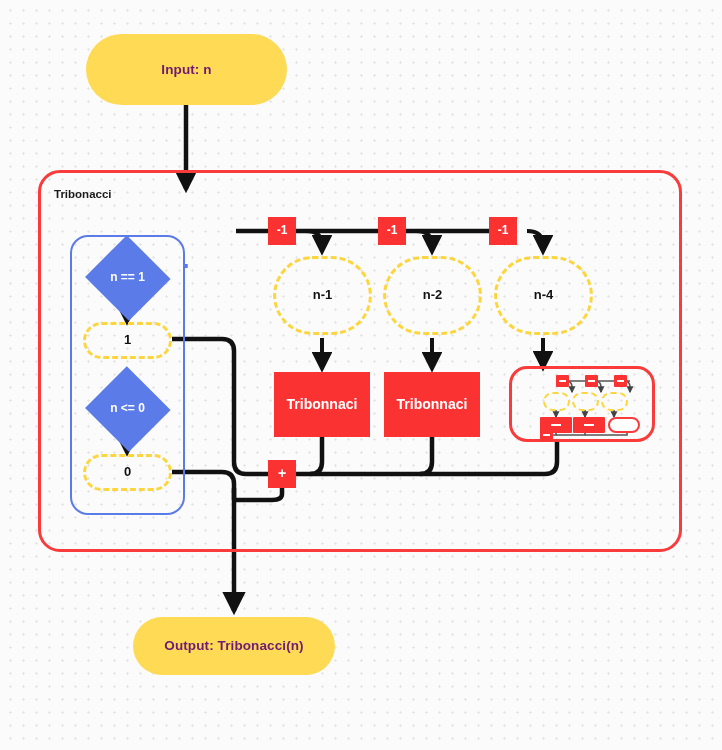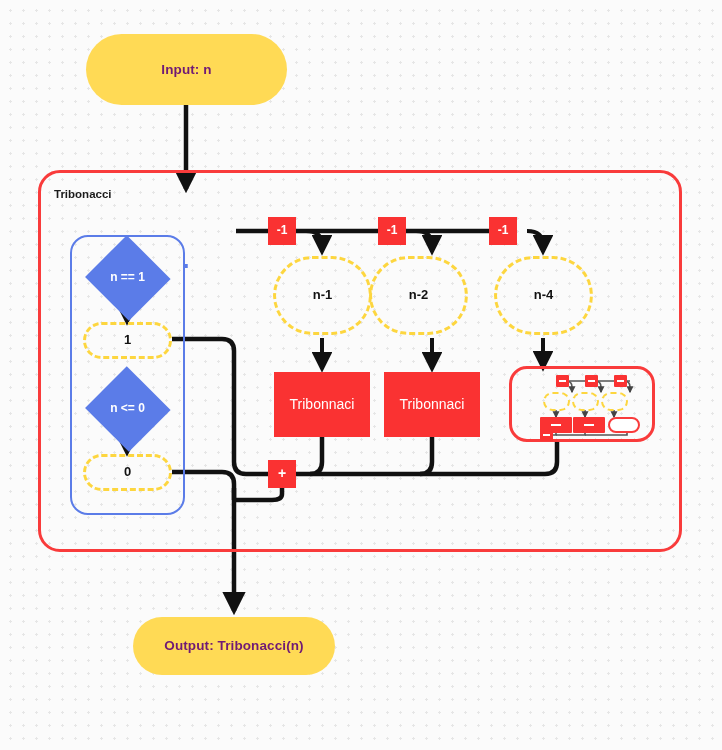--- a/index.html
+++ b/index.html
@@ -87,21 +87,21 @@
     border-radius: 40px;
     color: #111111;
     font-weight: bold;
     font-size: 13px;
   }
 
   
   .process {
     background: #fa3232;
     color: #ffffff;
-    font-weight: normal;
+    font-weight: bold;
     font-size: 14px;
   }
   
   .chip {
     background: #fa3232;
     color: #ffffff;
     font-weight: bold;
     font-size: 12px;
   }
 
@@ -259,21 +259,21 @@
   <div class="node chip" style="left:378px; top:217px; width:28px; height:28px;">
     <span>-1</span>
   </div>
   <div class="node chip" style="left:489px; top:217px; width:28px; height:28px;">
     <span>-1</span>
   </div>
 
   <div class="node dashed-round" style="left:273px; top:256px; width:99px; height:79px;">
     <span>n-1</span>
   </div>
-  <div class="node dashed-round" style="left:369px; top:256px; width:99px; height:79px;">
+  <div class="node dashed-round" style="left:383px; top:256px; width:99px; height:79px;">
     <span>n-2</span>
   </div>
   <div class="node dashed-round" style="left:494px; top:256px; width:99px; height:79px;">
     <span>n-4</span>
   </div>
 
   <div class="node process" style="left:274px; top:372px; width:96px; height:65px;">
     <span>Tribonnaci</span>
   </div>
   <div class="node process" style="left:384px; top:372px; width:96px; height:65px;">

